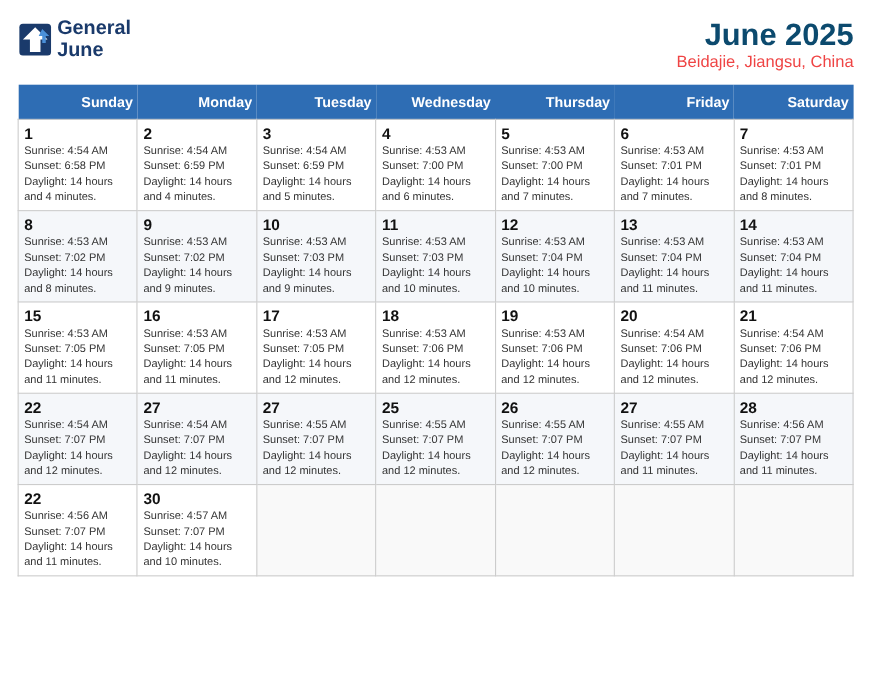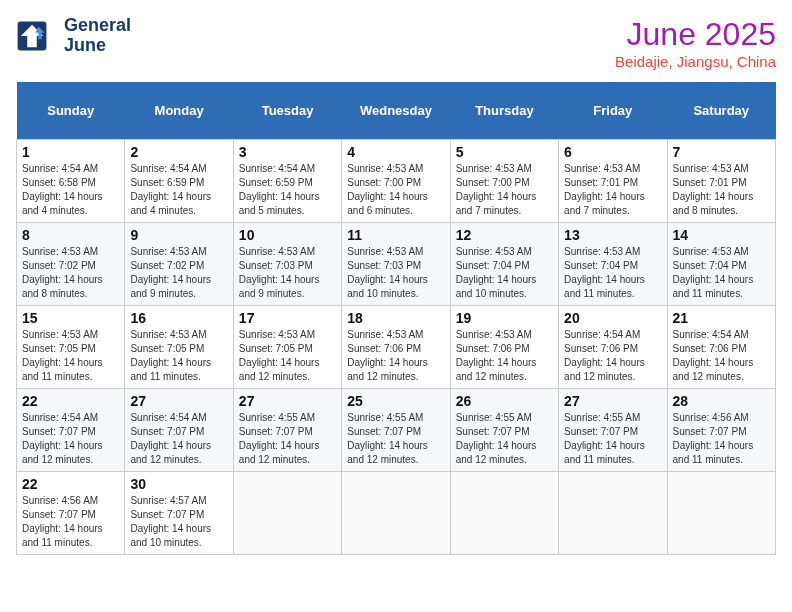--- a/index.html
+++ b/index.html
@@ -12,57 +12,57 @@
     }
     .header {
       display: flex;
       justify-content: space-between;
       align-items: flex-start;
       margin-bottom: 12px;
     }
     .logo {
       display: flex;
       align-items: center;
-      gap: 16px;
+      gap: 4px;
     }
     .logo-text {
       font-size: 18px;
       font-weight: bold;
       color: #1a3a6b;
       line-height: 1.1;
     }
     .logo-text span {
       display: block;
     }
     .logo-icon {
       width: 32px;
       height: 32px;
     }
     .title-block {
       text-align: right;
     }
     .month-title {
-      font-size: 32px;
-      font-weight: normal;
-      color: #a21caf;
+      font-size: 28px;
+      font-weight: bold;
+      color: #0c4a6e;
     }
     .location {
       font-size: 15px;
       color: #ef4444;
     }
     table {
       width: 100%;
       border-collapse: collapse;
       font-size: 11px;
     }
     th {
       background-color: #2e6db4;
       color: #fff;
-      padding: 21px 4px;
-      text-align: center;
+      padding: 8px 4px;
+      text-align: right;
       font-size: 13px;
       font-weight: bold;
     }
     td {
       border: 1px solid #ccc;
       vertical-align: top;
       padding: 4px 5px;
       height: 80px;
       width: 14.28%;
       background: #fff;

